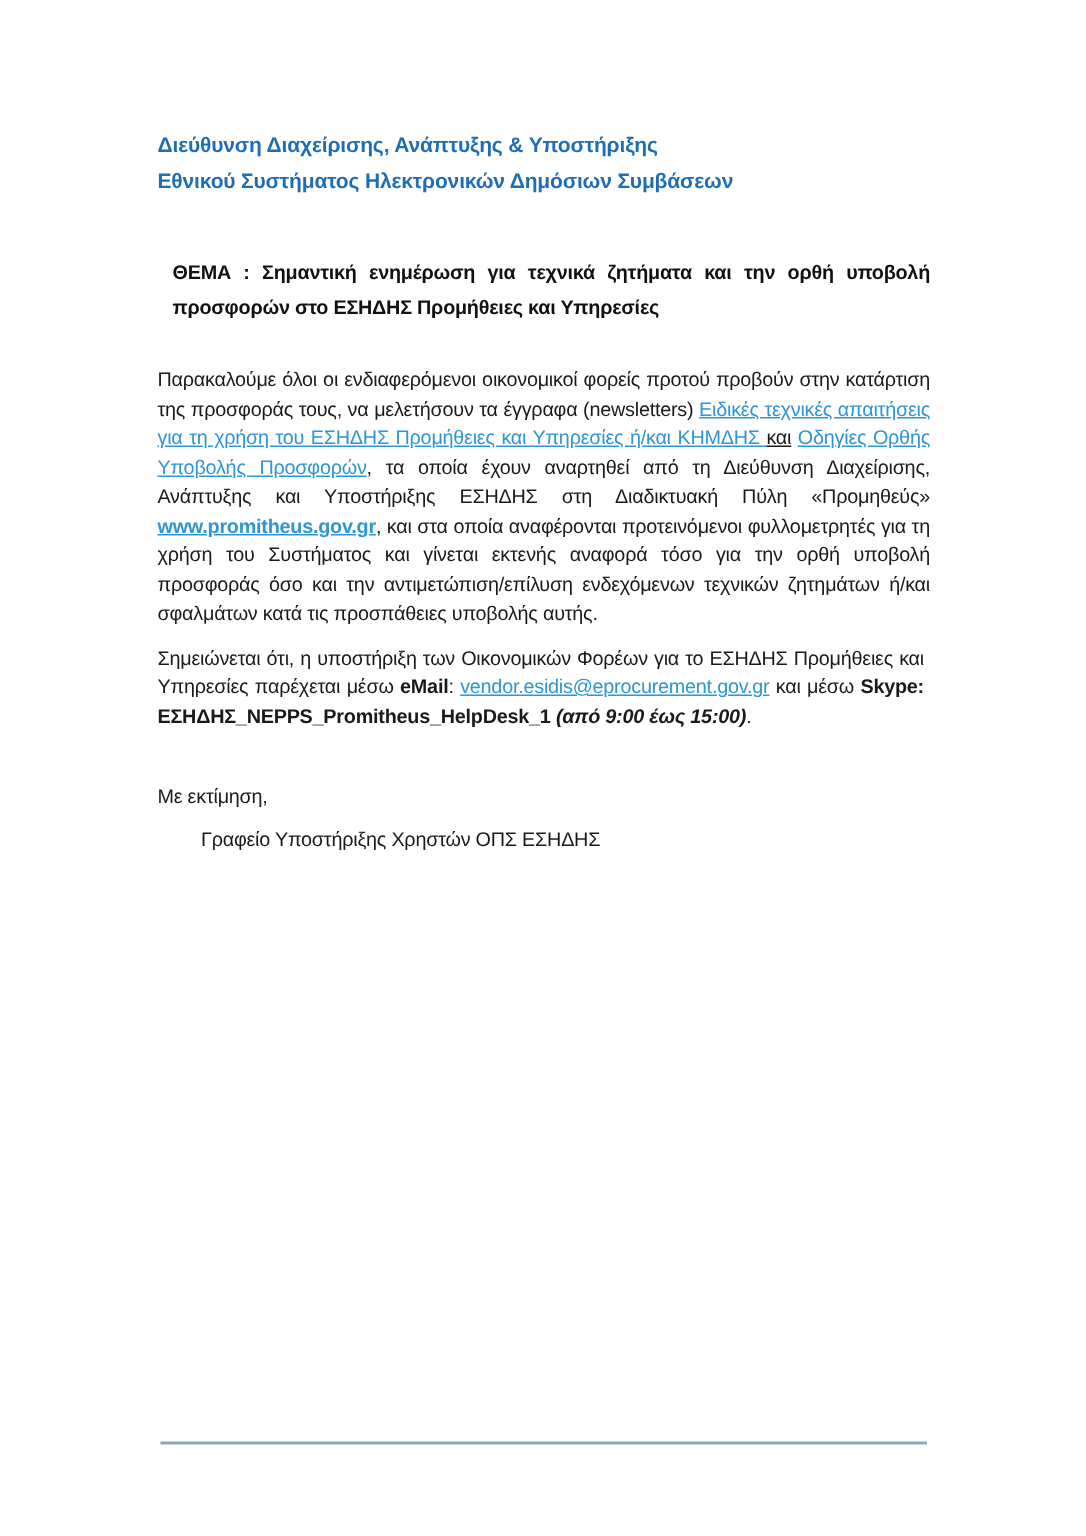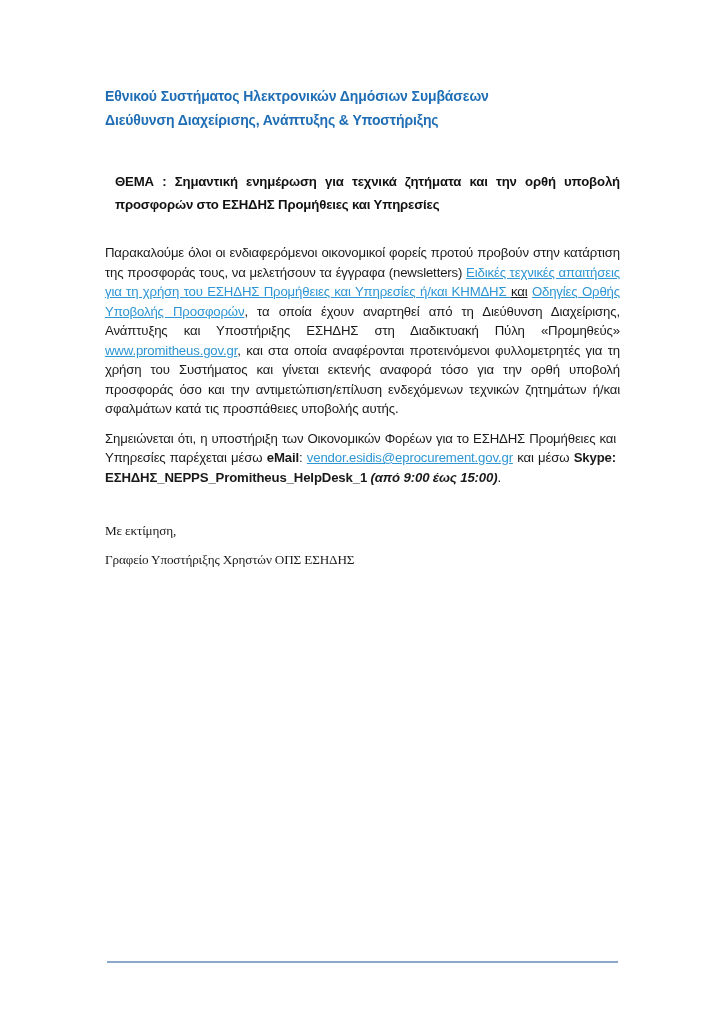--- a/index.html
+++ b/index.html
@@ -50,56 +50,56 @@
     color: #1a1a1a;
   }
   .p1 { margin: 27px 0 0 0; }
   .p2 { margin: 10px 4px 0 0; }
   .link {
     color: var(--link-blue, #2e96d4);
     text-decoration: underline;
     cursor: pointer;
   }
   .link-bold {
-    font-weight: normal;
+    font-weight: bold;
   }
   .u-black {
     color: #1a1a1a;
     text-decoration: underline;
   }
   .bold { font-weight: bold; }
   .bold-italic { font-weight: bold; font-style: italic; }
   .closing {
     margin-top: 34px;
     font-size: 13.2px;
     line-height: 19.5px;
     letter-spacing: -0.15px;
-    font-family: Liberation Serif, serif;
   }
   .closing-office {
     margin-top: 9px;
+    margin-left: 29px;
   }
   .footer-rule {
     position: absolute;
     left: 107px;
     top: 961px;
     width: 511px;
     height: 0;
     border-top: 2px solid var(--rule-blue, #8ba7c9);
   }
 </style>
 </head>
 <body>
 
 <div class="page">
   <div class="content">
 
     <div class="letterhead">
+      <div>Διεύθυνση Διαχείρισης, Ανάπτυξης &amp; Υποστήριξης</div>
       <div>Εθνικού Συστήματος Ηλεκτρονικών Δημόσιων Συμβάσεων</div>
-      <div>Διεύθυνση Διαχείρισης, Ανάπτυξης &amp; Υποστήριξης</div>
     </div>
 
     <p class="subject">ΘΕΜΑ : Σημαντική ενημέρωση για τεχνικά ζητήματα και την ορθή υποβολή προσφορών στο ΕΣΗΔΗΣ Προμήθειες και Υπηρεσίες</p>
 
     <p class="para p1"><span>Παρακαλούμε όλοι οι ενδιαφερόμενοι οικονομικοί φορείς προτού προβούν στην κατάρτιση της προσφοράς τους, να μελετήσουν τα έγγραφα (newsletters) </span><span class="link">Ειδικές τεχνικές απαιτήσεις για τη χρήση του ΕΣΗΔΗΣ Προμήθειες και Υπηρεσίες ή/και ΚΗΜΔΗΣ </span><span class="u-black">και</span><span> </span><span class="link">Οδηγίες Ορθής Υποβολής Προσφορών</span><span>, τα οποία έχουν αναρτηθεί από τη Διεύθυνση Διαχείρισης, Ανάπτυξης και Υποστήριξης ΕΣΗΔΗΣ στη Διαδικτυακή Πύλη «Προμηθεύς» </span><span class="link link-bold">www.promitheus.gov.gr</span><span>, και στα οποία αναφέρονται προτεινόμενοι φυλλομετρητές για τη χρήση του Συστήματος και γίνεται εκτενής αναφορά τόσο για την ορθή υποβολή προσφοράς όσο και την αντιμετώπιση/επίλυση ενδεχόμενων τεχνικών ζητημάτων ή/και σφαλμάτων κατά τις προσπάθειες υποβολής αυτής.</span></p>
 
     <p class="para p2"><span>Σημειώνεται ότι, η υποστήριξη των Οικονομικών Φορέων για το ΕΣΗΔΗΣ Προμήθειες και Υπηρεσίες  παρέχεται μέσω </span><span class="bold">eMail</span><span>: </span><span class="link">vendor.esidis@eprocurement.gov.gr</span><span> και μέσω </span><span class="bold">Skype:</span><span> </span><span class="bold">ΕΣΗΔΗΣ_NEPPS_Promitheus_HelpDesk_1</span><span> </span><span class="bold-italic">(από 9:00 έως 15:00)</span><span>.</span></p>
 
     <div class="closing">
       <div>Με εκτίμηση,</div>

